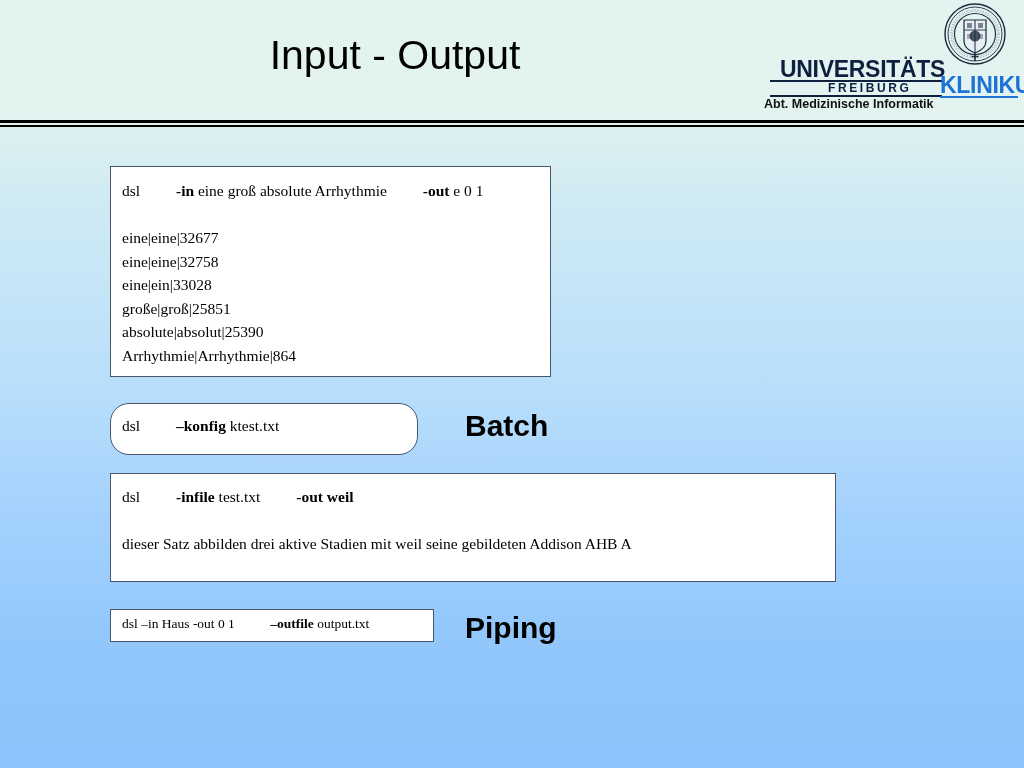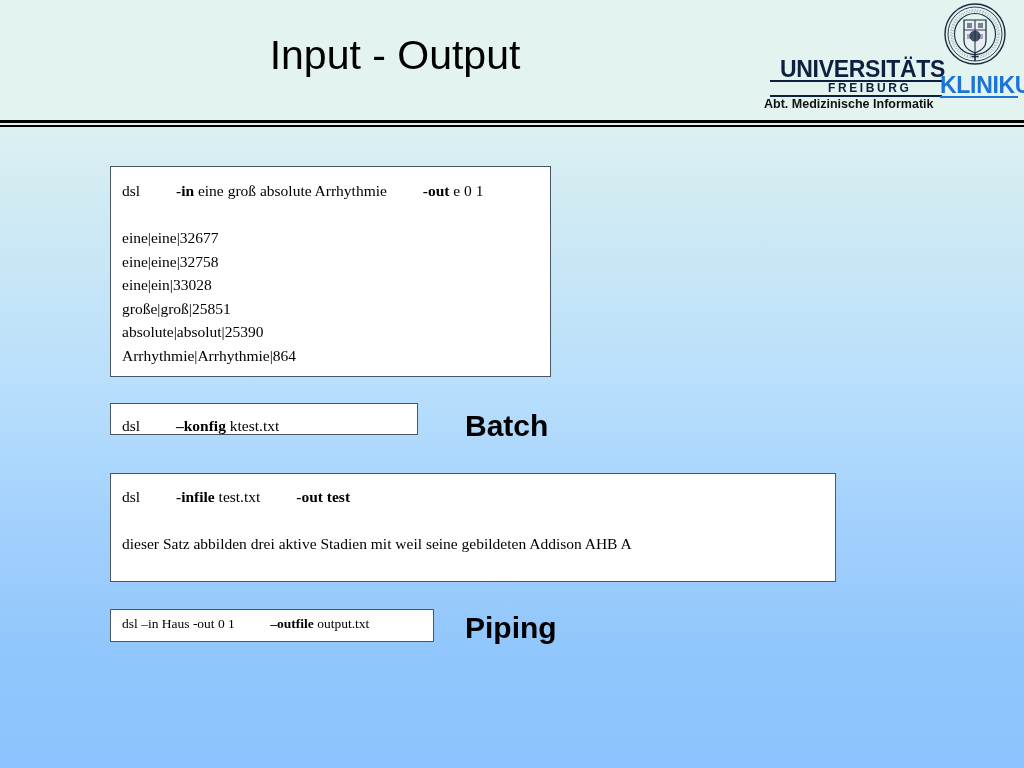--- a/index.html
+++ b/index.html
@@ -177,21 +177,21 @@
   }
   .box .line {
     font-size: 15.5px;
     line-height: 23.5px;
     white-space: pre;
   }
   .box .line.blank { height: 23.5px; }
   .box b { font-weight: bold; margin-left: 32px; }
 
   #box-output  { left: 110px; top: 166px;  width: 441px; height: 211px; padding: 12px 0 0 11px; }
-  #box-konfig  { left: 110px; top: 403px;  width: 308px; height: 32px;  padding: 10px 0 0 11px; }
+  #box-konfig  { left: 110px; top: 403px;  width: 308px; height: 52px;  padding: 10px 0 0 11px; border-radius: 19px; }
   #box-infile  { left: 110px; top: 473px;  width: 726px; height: 109px; padding: 11px 0 0 11px; }
   #box-piping  { left: 110px; top: 609px;  width: 324px; height: 33px;  padding: 4px 0 0 11px; font-family: Liberation Serif, serif; }
 
   #box-piping .line { font-size: 13.5px; line-height: 19px; }
 
   
   .side-label {
     position: absolute;
     font-family: "Liberation Sans", sans-serif;
     font-size: 30px;
@@ -255,21 +255,21 @@
       <div class="line"><span>eine|eine|32758</span></div>
       <div class="line"><span>eine|ein|33028</span></div>
       <div class="line"><span>große|groß|25851</span></div>
       <div class="line"><span>absolute|absolut|25390</span></div>
       <div class="line"><span>Arrhythmie|Arrhythmie|864</span></div>
     </div>
   <div class="box" id="box-konfig">
       <div class="line"><span>dsl </span><b>–konfig</b><span> ktest.txt</span></div>
     </div>
   <div class="box" id="box-infile">
-      <div class="line"><span>dsl </span><b>-infile</b><span> test.txt </span><b>-out test</b></div>
+      <div class="line"><span>dsl </span><b>-infile</b><span> test.txt </span><b>-out weil</b></div>
       <div class="line blank">&nbsp;</div>
       <div class="line"><span>dieser Satz abbilden drei aktive Stadien mit weil seine gebildeten Addison AHB A</span></div>
     </div>
   <div class="box" id="box-piping">
       <div class="line"><span>dsl –in Haus -out 0 1 </span><b>–outfile</b><span> output.txt</span></div>
     </div>
 
   <div class="side-label" id="label-batch">Batch</div>
   <div class="side-label" id="label-piping">Piping</div>
 

